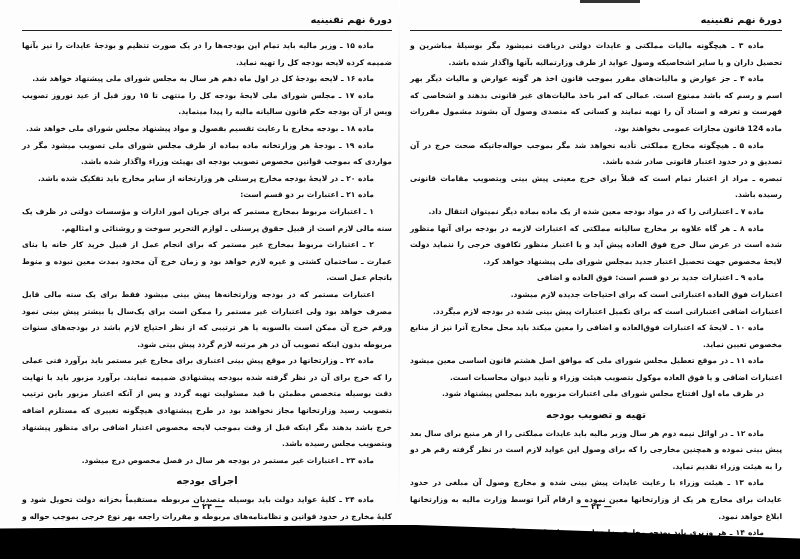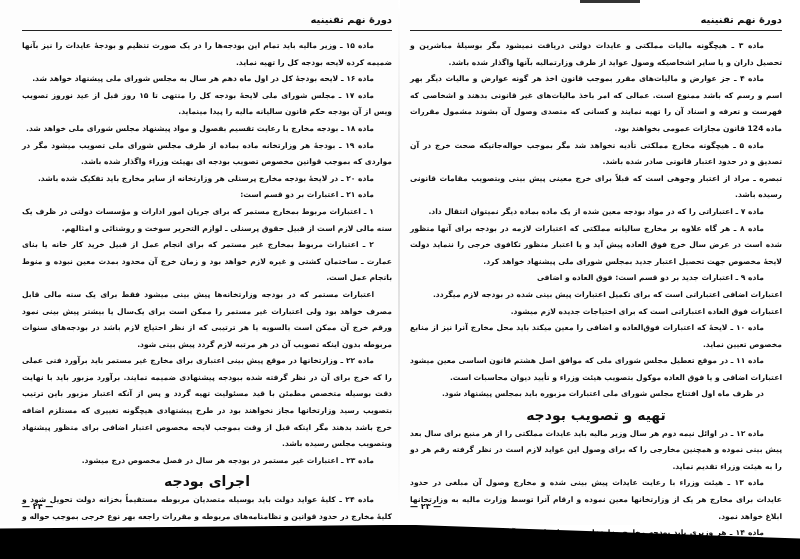--- a/index.html
+++ b/index.html
@@ -13,23 +13,23 @@
   .page.right { left:410px; width:372px; }
   .running-head {
     position:absolute; top:14px; right:0; font-size:10px; font-weight:bold;
   }
   .head-rule {
     position:absolute; top:30px; left:0; right:0; height:0; border-top:1.5px solid #222;
   }
   .body { position:absolute; top:38px; left:0; right:0; font-size:7.6px; line-height:16.6px; font-weight:bold; text-align:justify; }
   .para { margin:0; }
   .para.indent { text-indent:18px; }
-  .section-title { text-align:center; font-size:14px; font-weight:bold; margin:4px 0 2px; }
+  .section-title { text-align:center; font-size:10px; font-weight:bold; margin:4px 0 2px; }
   .page-number {
-    position:absolute; bottom:14px; left:0; right:0; text-align:left; font-size:8px; font-weight:bold; direction:ltr;
+    position:absolute; bottom:14px; left:0; right:0; text-align:center; font-size:8px; font-weight:bold; direction:ltr;
   }
   .gutter {
     position:absolute; left:398px; top:0; width:2px; height:525px;
     background:linear-gradient(#fff, #e6e6e6 30%, #ddd 50%, #eee 70%, #fff);
   }
   .scan-edge-top { position:absolute; right:0; top:0; width:60px; height:3px; background:#333; }
   .scan-edge-bottom {
     position:absolute; left:0; top:525px; width:800px; height:34px; background:#000;
     clip-path:polygon(0 10%, 48% 0, 52% 0, 100% 40%, 100% 100%, 0 100%);
   }
@@ -65,26 +65,26 @@
 
   <div class="gutter"></div>
 
   <div class="page right">
     <div class="running-head">دورهٔ نهم تقنینیه</div>
     <div class="head-rule"></div>
     <div class="body">
       <p class="para indent">ماده ۳ ـ هیچگونه مالیات مملکتی و عایدات دولتی دریافت نمیشود مگر بوسیلهٔ مباشرین و تحصیل داران و یا سایر اشخاصیکه وصول عواید از طرف وزارتمالیه بآنها واگذار شده باشد.</p>
       <p class="para indent">ماده ۴ ـ جز عوارض و مالیات‌های مقرر بموجب قانون اخذ هر گونه عوارض و مالیات دیگر بهر اسم و رسم که باشد ممنوع است. عمالی که امر باخذ مالیات‌های غیر قانونی بدهند و اشخاصی که فهرست و تعرفه و اسناد آن را تهیه نمایند و کسانی که متصدی وصول آن بشوند مشمول مقررات ماده 124 قانون مجازات عمومی بخواهند بود.</p>
       <p class="para indent">ماده ۵ ـ هیچگونه مخارج مملکتی تأدیه نخواهد شد مگر بموجب حواله‌جاتیکه صحت خرج در آن تصدیق و در حدود اعتبار قانونی صادر شده باشد.</p>
-      <p class="para">تبصره ـ مراد از اعتبار وجوهی است که قبلاً برای خرج معینی پیش بینی وبتصویب مقامات قانونی رسیده باشد.</p>
+      <p class="para">تبصره ـ مراد از اعتبار تمام است که قبلاً برای خرج معینی پیش بینی وبتصویب مقامات قانونی رسیده باشد.</p>
       <p class="para indent">ماده ۷ ـ اعتباراتی را که در مواد بودجه معین شده از یک ماده بماده دیگر نمیتوان انتقال داد.</p>
       <p class="para indent">ماده ۸ ـ هر گاه علاوه بر مخارج سالیانه مملکتی که اعتبارات لازمه در بودجه برای آنها منظور شده است در عرض سال خرج فوق العاده پیش آید و یا اعتبار منظور تکافوی خرجی را ننماید دولت لایحهٔ مخصوص جهت تحصیل اعتبار جدید بمجلس شورای ملی پیشنهاد خواهد کرد.</p>
       <p class="para indent">ماده ۹ ـ اعتبارات جدید بر دو قسم است: فوق العاده و اضافی</p>
+      <p class="para">اعتبارات فوق العاده اعتباراتی است که برای احتیاجات جدیده لازم میشود.</p>
       <p class="para">اعتبارات اضافی اعتباراتی است که برای تکمیل اعتبارات پیش بینی شده در بودجه لازم میگردد.</p>
-      <p class="para">اعتبارات فوق العاده اعتباراتی است که برای احتیاجات جدیده لازم میشود.</p>
       <p class="para indent">ماده ۱۰ ـ لایحهٔ که اعتبارات فوق‌العاده و اضافی را معین میکند باید محل مخارج آنرا نیز از منابع مخصوص تعیین نماید.</p>
       <p class="para indent">ماده ۱۱ ـ در موقع تعطیل مجلس شورای ملی که موافق اصل هشتم قانون اساسی معین میشود اعتبارات اضافی و یا فوق العاده موکول بتصویب هیئت وزراء و تأیید دیوان محاسبات است.</p>
       <p class="para indent">در ظرف ماه اول افتتاح مجلس شورای ملی اعتبارات مزبوره باید بمجلس پیشنهاد شود.</p>
       <div class="section-title">تهیه و تصویب بودجه</div>
       <p class="para indent">ماده ۱۲ ـ در اوائل نیمه دوم هر سال وزیر مالیه باید عایدات مملکتی را از هر منبع برای سال بعد پیش بینی نموده و همچنین مخارجی را که برای وصول این عواید لازم است در نظر گرفته رقم هر دو را به هیئت وزراء تقدیم نماید.</p>
       <p class="para indent">ماده ۱۳ ـ هیئت وزراء با رعایت عایدات پیش بینی شده و مخارج وصول آن مبلغی در حدود عایدات برای مخارج هر یک از وزارتخانها معین نموده و ارقام آنرا توسط وزارت مالیه به وزارتخانها ابلاغ خواهد نمود.</p>
       <p class="para indent">ماده ۱۴ ـ هر وزیری باید بودجه مخارج وزارتخانه خود را برای سنهٔ آتیه در حدود مبلغی که طبق ماده ۱۳ برای آن وزارتخانه تعیین شده است حاضر نموده منتهی تا آخر ماه نهم سال بوزارتمالیه بدهد.</p>
     </div>
     <div class="page-number">— ۲۳ —</div>
   </div>

